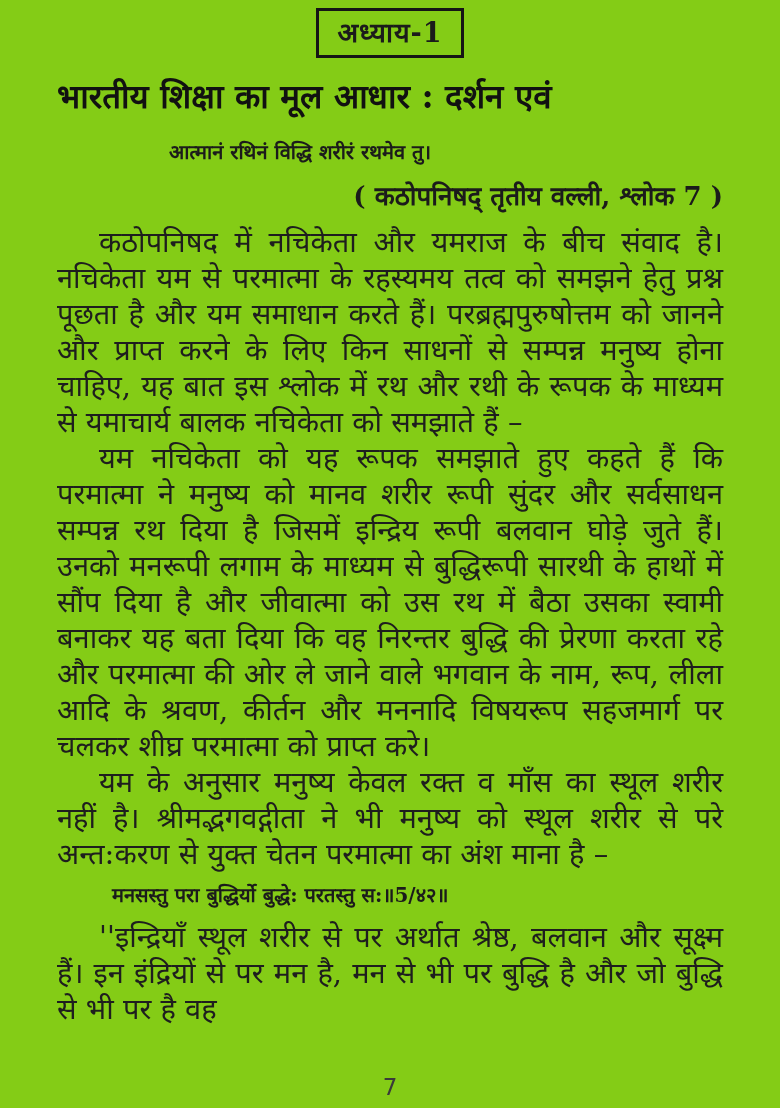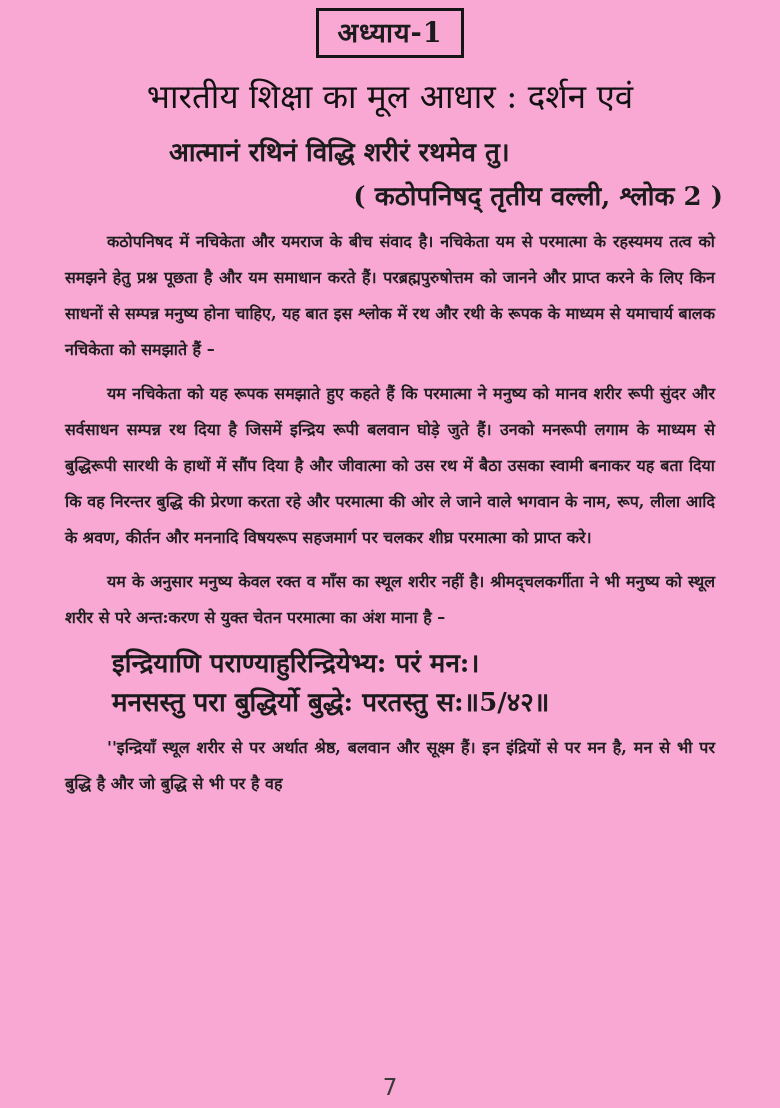--- a/index.html
+++ b/index.html
@@ -5,76 +5,74 @@
   html, body {
     margin: 0;
     padding: 0;
     background: #e8e8e8;
   }
   .page {
     position: relative;
     width: 780px;
     height: 1108px;
     margin: 0 auto;
-    background: #f9a8d4;
+    background: #84cc16;
     color: #1b1b1b;
     font-family: "DejaVu Serif", serif;
     overflow: hidden;
     box-sizing: border-box;
     padding: 8px 57px 0 57px;
   }
   .chapter-badge-wrap {
     text-align: center;
     margin-bottom: 16px;
   }
   .chapter-badge {
     display: inline-block;
     border: 3px solid #151515;
     padding: 2px 18px 5px 18px;
     font-size: 27px;
     font-weight: bold;
     letter-spacing: 1px;
   }
   .page-title {
-    text-align: center;
     font-size: 33px;
-    font-weight: normal;
+    font-weight: bold;
     line-height: 45px;
     margin: 10px 0 14px 0;
     color: #111;
   }
   .verse-block {
     font-weight: bold;
-    font-size: 26px;
+    font-size: 20px;
     line-height: 39px;
     margin: 6px 0 4px 0;
   }
   .verse-block.first {
     margin-left: 112px;
   }
   .verse-block.second {
     margin-left: 55px;
     margin-top: 4px;
     margin-bottom: 4px;
   }
   .verse-attribution {
     font-weight: bold;
     font-size: 26px;
     line-height: 40px;
     text-align: right;
     margin-bottom: 8px;
   }
   .body-paragraph {
-    font-size: 16px;
+    font-size: 29px;
     line-height: 36px;
     text-align: justify;
     text-indent: 42px;
-    margin: 8px;
+    margin: 0;
     color: #1e1e1e;
-    font-weight: bold;
   }
   .page-number {
     position: absolute;
     bottom: 8px;
     left: 0;
     width: 100%;
     text-align: center;
     font-size: 23px;
     color: #3a3a3a;
     font-family: "DejaVu Sans", sans-serif;
@@ -89,31 +87,30 @@
     <div class="chapter-badge">अध्याय-1</div>
   </div>
 
   <h1 class="page-title">
     <span>भारतीय शिक्षा का मूल आधार : दर्शन एवं</span><br>
   </h1>
 
   <div class="verse-block first">
     <div>आत्मानं रथिनं विद्धि शरीरं रथमेव तु।</div>
   </div>
-  <div class="verse-attribution">( कठोपनिषद् तृतीय वल्ली, श्लोक 2 )</div>
+  <div class="verse-attribution">( कठोपनिषद् तृतीय वल्ली, श्लोक 7 )</div>
 
   <p class="body-paragraph">कठोपनिषद में नचिकेता और यमराज के बीच संवाद है। नचिकेता यम से परमात्मा के रहस्यमय तत्व को समझने हेतु प्रश्न पूछता है और यम समाधान करते हैं। परब्रह्मपुरुषोत्तम को जानने और प्राप्त करने के लिए किन साधनों से सम्पन्न मनुष्य होना चाहिए, यह बात इस श्लोक में रथ और रथी के रूपक के माध्यम से यमाचार्य बालक नचिकेता को समझाते हैं –</p>
 
 
   <p class="body-paragraph">यम नचिकेता को यह रूपक समझाते हुए कहते हैं कि परमात्मा ने मनुष्य को मानव शरीर रूपी सुंदर और सर्वसाधन सम्पन्न रथ दिया है जिसमें इन्द्रिय रूपी बलवान घोड़े जुते हैं। उनको मनरूपी लगाम के माध्यम से बुद्धिरूपी सारथी के हाथों में सौंप दिया है और जीवात्मा को उस रथ में बैठा उसका स्वामी बनाकर यह बता दिया कि वह निरन्तर बुद्धि की प्रेरणा करता रहे और परमात्मा की ओर ले जाने वाले भगवान के नाम, रूप, लीला आदि के श्रवण, कीर्तन और मननादि विषयरूप सहजमार्ग पर चलकर शीघ्र परमात्मा को प्राप्त करे।</p>
 
-  <p class="body-paragraph">यम के अनुसार मनुष्य केवल रक्त व माँस का स्थूल शरीर नहीं है। श्रीमद्चलकर्गीता ने भी मनुष्य को स्थूल शरीर से परे अन्त:करण से युक्त चेतन परमात्मा का अंश माना है –</p>
+  <p class="body-paragraph">यम के अनुसार मनुष्य केवल रक्त व माँस का स्थूल शरीर नहीं है। श्रीमद्भगवद्गीता ने भी मनुष्य को स्थूल शरीर से परे अन्त:करण से युक्त चेतन परमात्मा का अंश माना है –</p>
 
   <div class="verse-block second">
-    <div>इन्द्रियाणि पराण्याहुरिन्द्रियेभ्य: परं मन:।</div>
     <div>मनसस्तु परा बुद्धिर्यो बुद्धे: परतस्तु स:॥5/४२॥</div>
   </div>
 
   <p class="body-paragraph">''इन्द्रियाँ स्थूल शरीर से पर अर्थात श्रेष्ठ, बलवान और सूक्ष्म हैं। इन इंद्रियों से पर मन है, मन से भी पर बुद्धि है और जो बुद्धि से भी पर है वह</p>
 
   <div class="page-number">7</div>
 
 </div>
 
 </body></html>

